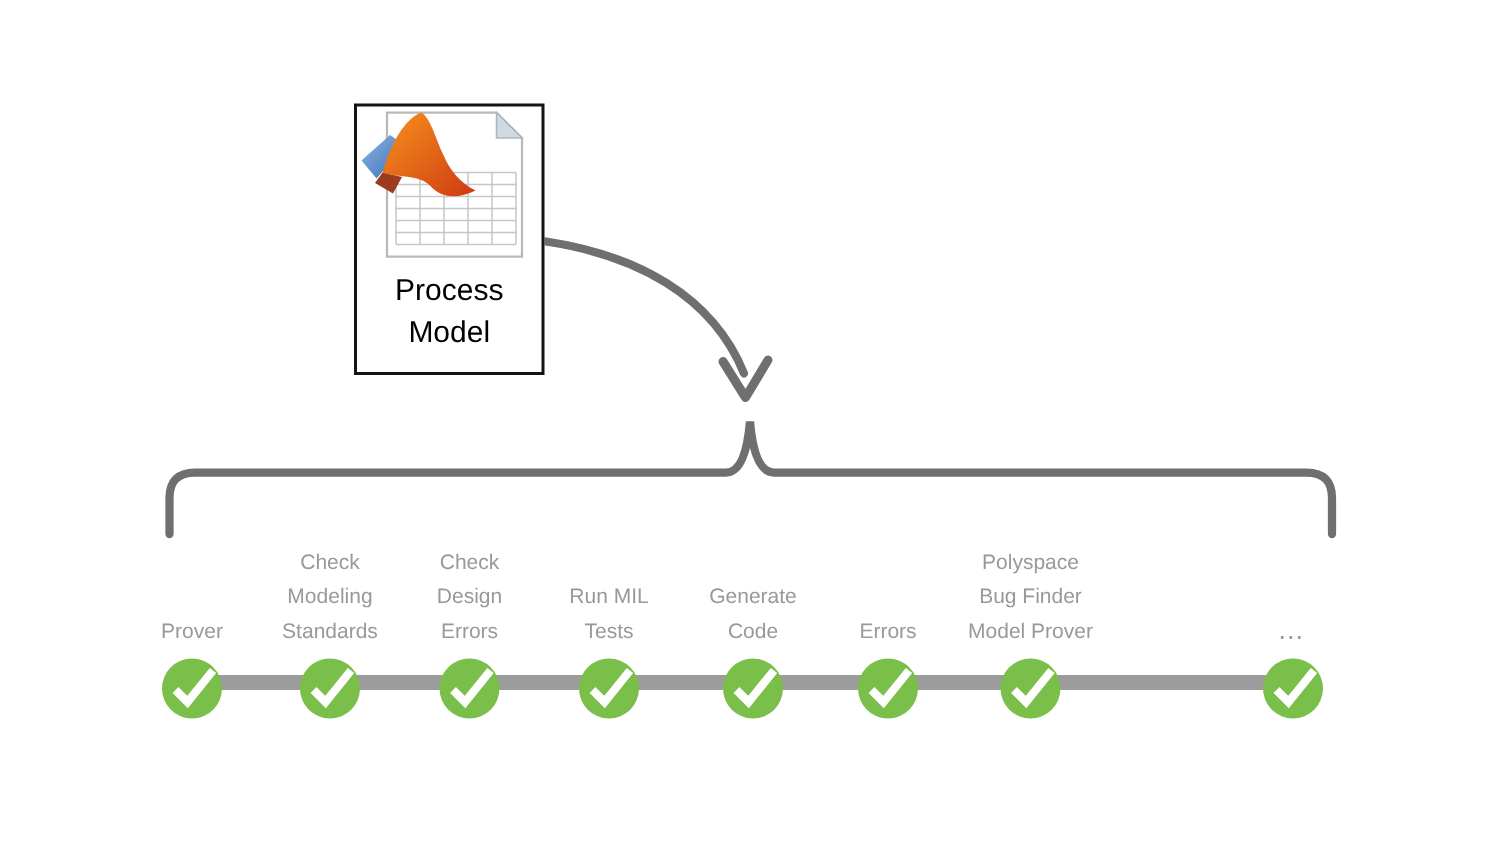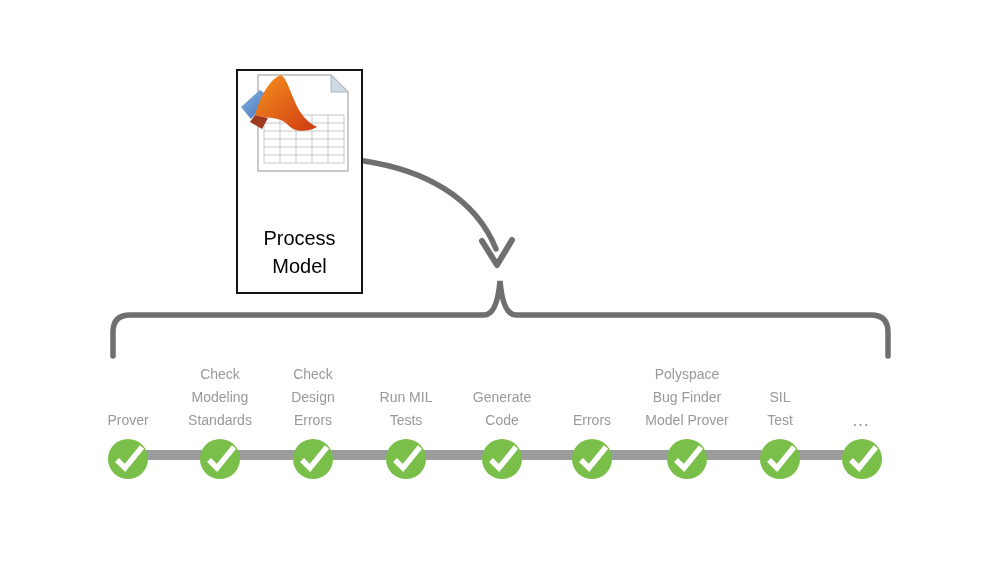--- a/index.html
+++ b/index.html
@@ -4,21 +4,21 @@
 <style>
   html,body { margin:0; padding:0; background:#fff; }
   .canvas {
     position:relative; width:1000px; height:562px; background:#ffffff;
     overflow:hidden; font-family:"Liberation Sans", sans-serif;
   }
   .overlay { position:absolute; left:0; top:0; width:1000px; height:562px; }
 
   
   .model-box {
-    position:absolute; left:236px; top:69px; width:127px; height:225px;
+    position:absolute; left:236px; top:69px; width:127px; height:181px;
     border:2px solid #141414; background:#ffffff; box-sizing:border-box;padding-left:44px;
   }
   .doc-svg { position:absolute; left:0; top:0; }
   .model-label {
     position:absolute; left:0; right:0; bottom:12px; text-align:center;
     font-size:20px; line-height:28px; color:#000000; white-space:pre-line;
   }
 
   
   .timeline-bar {
@@ -160,29 +160,20 @@
     <div class="stop-label">Polyspace
 Bug Finder
 Model Prover</div>
     <div class="stop-circle">
       <svg class="check-svg" width="40" height="40" viewBox="0 0 40 40">
           <polyline points="9,21 17,29 34,8" fill="none" stroke="#ffffff" stroke-width="5.5"></polyline>
         </svg>
     </div>
   </div>
 
-  <div class="stop" style="left:780px">
-    <div class="stop-label">SIL
-Test</div>
-    <div class="stop-circle">
-      <svg class="check-svg" width="40" height="40" viewBox="0 0 40 40">
-          <polyline points="9,21 17,29 34,8" fill="none" stroke="#ffffff" stroke-width="5.5"></polyline>
-        </svg>
-    </div>
-  </div>
 
   <div class="stop" style="left:862px">
     <div class="stop-label dots">…</div>
     <div class="stop-circle">
       <svg class="check-svg" width="40" height="40" viewBox="0 0 40 40">
           <polyline points="9,21 17,29 34,8" fill="none" stroke="#ffffff" stroke-width="5.5"></polyline>
         </svg>
     </div>
   </div>
 

